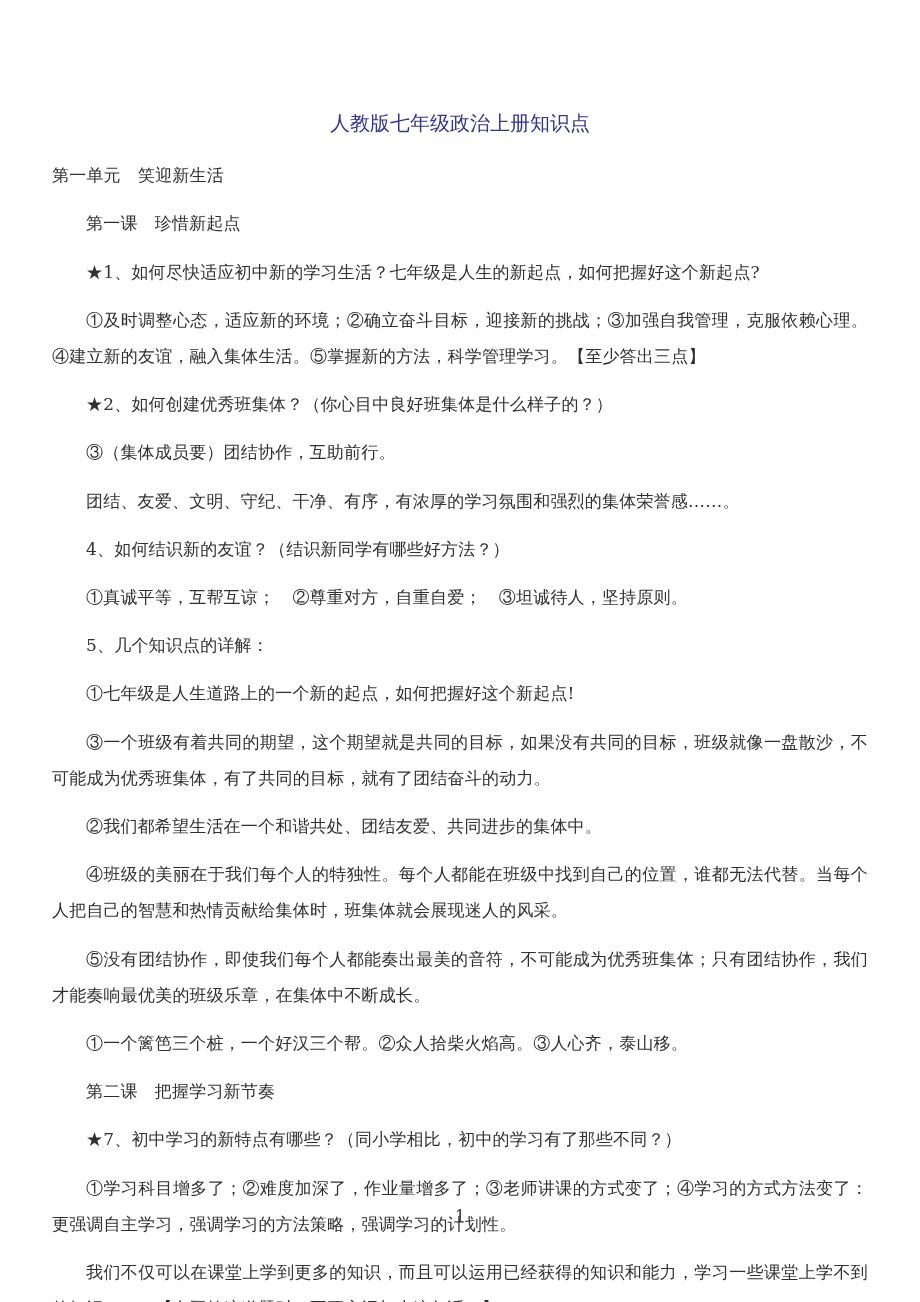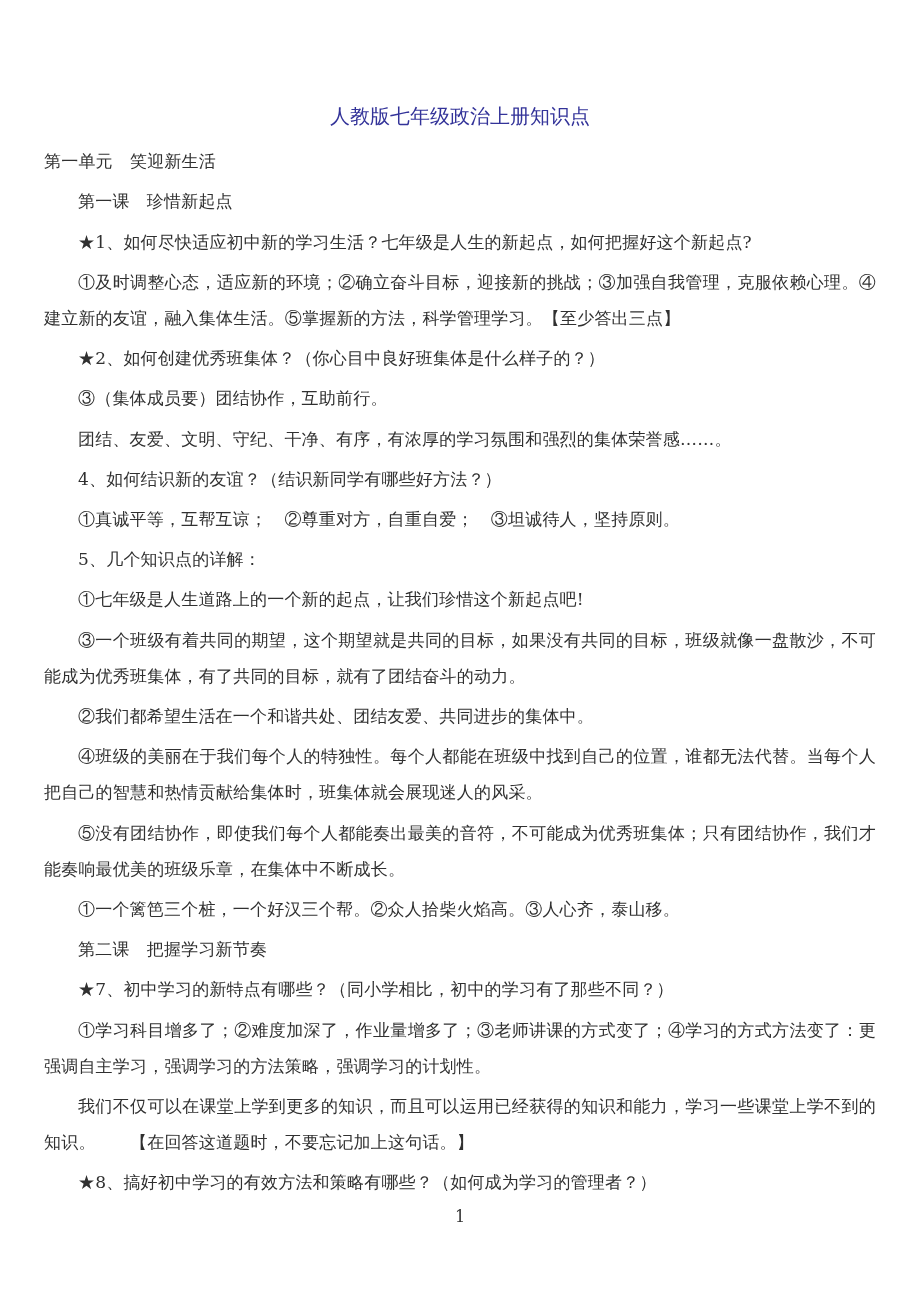--- a/index.html
+++ b/index.html
@@ -12,29 +12,29 @@
     background: #ffffff;
     position: relative;
     overflow: hidden;
     font-family: "DejaVu Serif", "Liberation Serif", serif;
   }
   .page {
     padding: 89px 40px 0 40px;
     box-sizing: border-box;
   }
   .doc-title {
-    margin: 9px;
+    margin: 16px;
     font-size: 20px;
     line-height: 36.2px;
     font-weight: normal;
     text-align: center;
     color: #333399;
   }
   .para {
-    margin: 4px;
+    margin: 12px;
     font-size: 17px;
     line-height: 36.2px;
     color: #303030;
     text-align: justify;
     text-indent: 2em;
     letter-spacing: 0.2px;
   }
   .para.no-indent {
     text-indent: 0;
   }
@@ -58,21 +58,21 @@
   <p class="para no-indent">第一单元　笑迎新生活</p>
   <p class="para">第一课　珍惜新起点</p>
   <p class="para">★1、如何尽快适应初中新的学习生活？七年级是人生的新起点，如何把握好这个新起点?</p>
   <p class="para">①及时调整心态，适应新的环境；②确立奋斗目标，迎接新的挑战；③加强自我管理，克服依赖心理。④建立新的友谊，融入集体生活。⑤掌握新的方法，科学管理学习。【至少答出三点】</p>
   <p class="para">★2、如何创建优秀班集体？（你心目中良好班集体是什么样子的？）</p>
   <p class="para">③（集体成员要）团结协作，互助前行。</p>
   <p class="para">团结、友爱、文明、守纪、干净、有序，有浓厚的学习氛围和强烈的集体荣誉感……。</p>
   <p class="para">4、如何结识新的友谊？（结识新同学有哪些好方法？）</p>
   <p class="para">①真诚平等，互帮互谅；　②尊重对方，自重自爱；　③坦诚待人，坚持原则。</p>
   <p class="para">5、几个知识点的详解：</p>
-  <p class="para">①七年级是人生道路上的一个新的起点，让我们珍惜这个新起点吧!</p>
+  <p class="para">①七年级是人生道路上的一个新的起点，如何把握好这个新起点!</p>
   <p class="para">③一个班级有着共同的期望，这个期望就是共同的目标，如果没有共同的目标，班级就像一盘散沙，不可能成为优秀班集体，有了共同的目标，就有了团结奋斗的动力。</p>
   <p class="para">②我们都希望生活在一个和谐共处、团结友爱、共同进步的集体中。</p>
   <p class="para">④班级的美丽在于我们每个人的特独性。每个人都能在班级中找到自己的位置，谁都无法代替。当每个人把自己的智慧和热情贡献给集体时，班集体就会展现迷人的风采。</p>
   <p class="para">⑤没有团结协作，即使我们每个人都能奏出最美的音符，不可能成为优秀班集体；只有团结协作，我们才能奏响最优美的班级乐章，在集体中不断成长。</p>
   <p class="para">①一个篱笆三个桩，一个好汉三个帮。②众人拾柴火焰高。③人心齐，泰山移。</p>
   <p class="para">第二课　把握学习新节奏</p>
   <p class="para">★7、初中学习的新特点有哪些？（同小学相比，初中的学习有了那些不同？）</p>
   <p class="para">①学习科目增多了；②难度加深了，作业量增多了；③老师讲课的方式变了；④学习的方式方法变了：更强调自主学习，强调学习的方法策略，强调学习的计划性。</p>
   <p class="para">我们不仅可以在课堂上学到更多的知识，而且可以运用已经获得的知识和能力，学习一些课堂上学不到的知识。　　【在回答这道题时，不要忘记加上这句话。】</p>
   <p class="para">★8、搞好初中学习的有效方法和策略有哪些？（如何成为学习的管理者？）</p>

